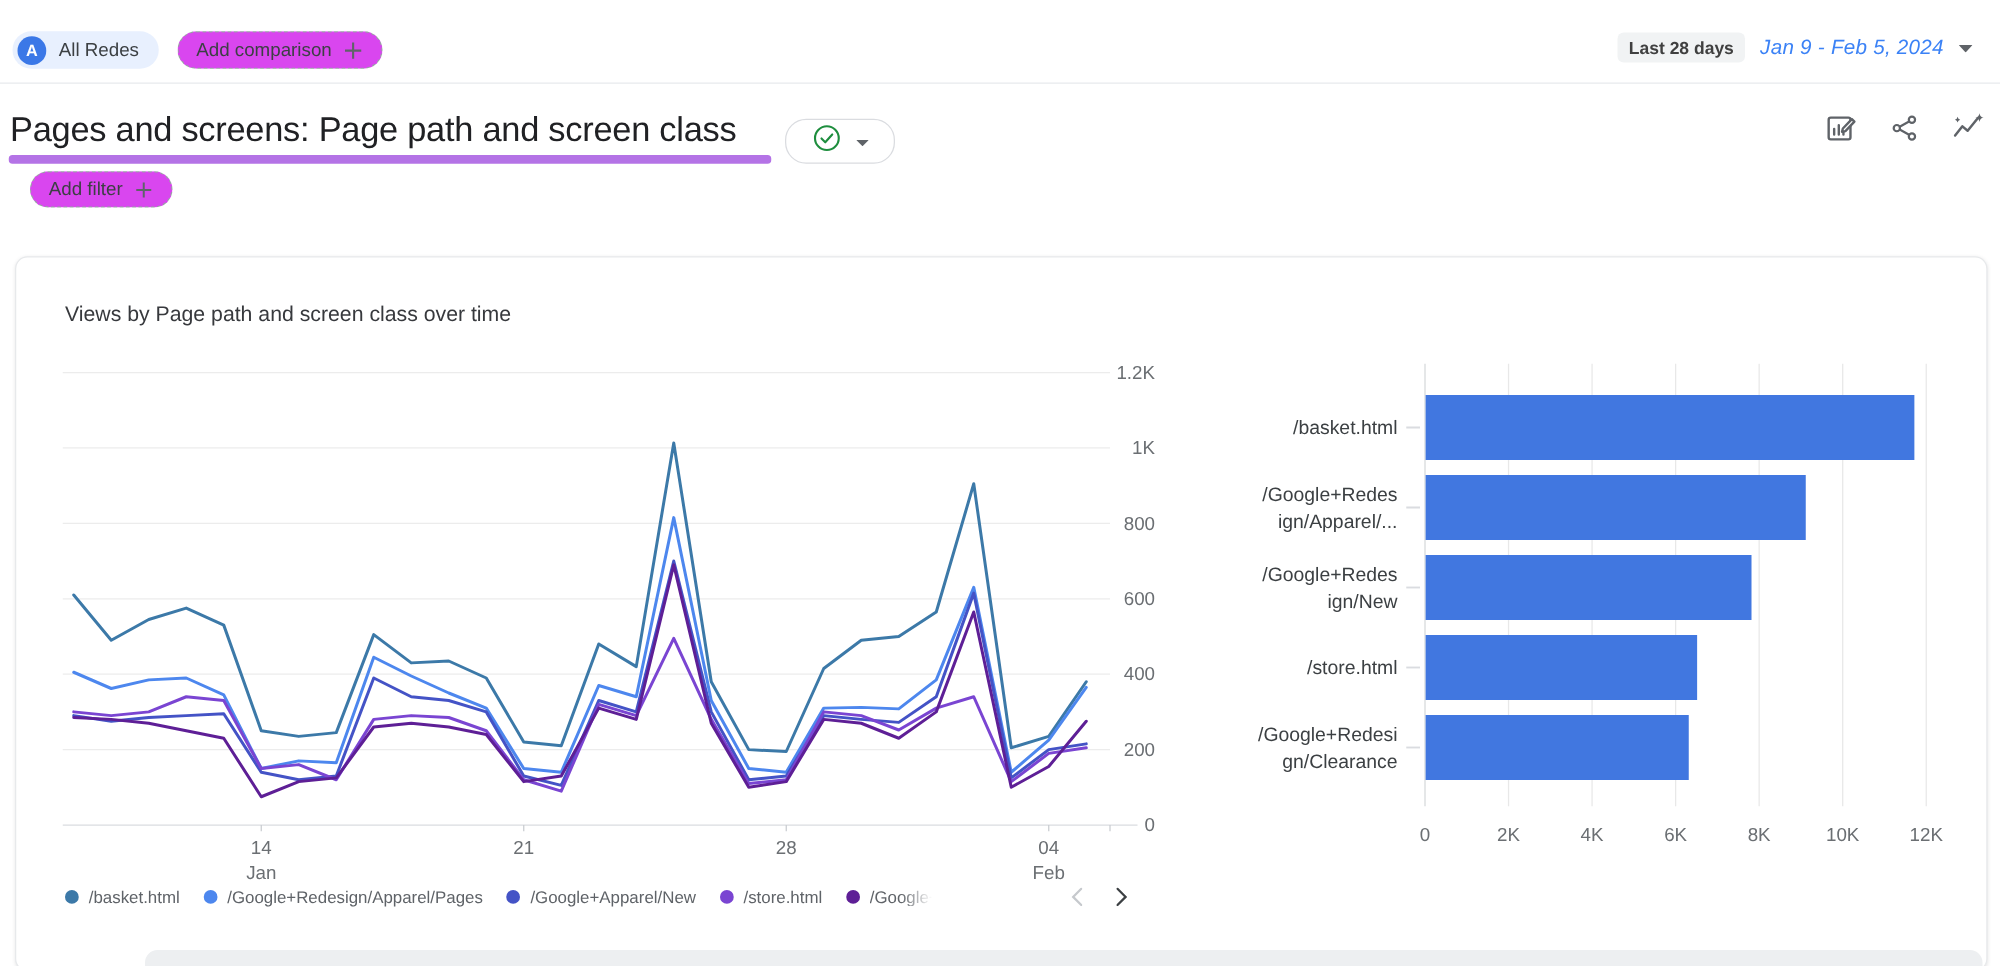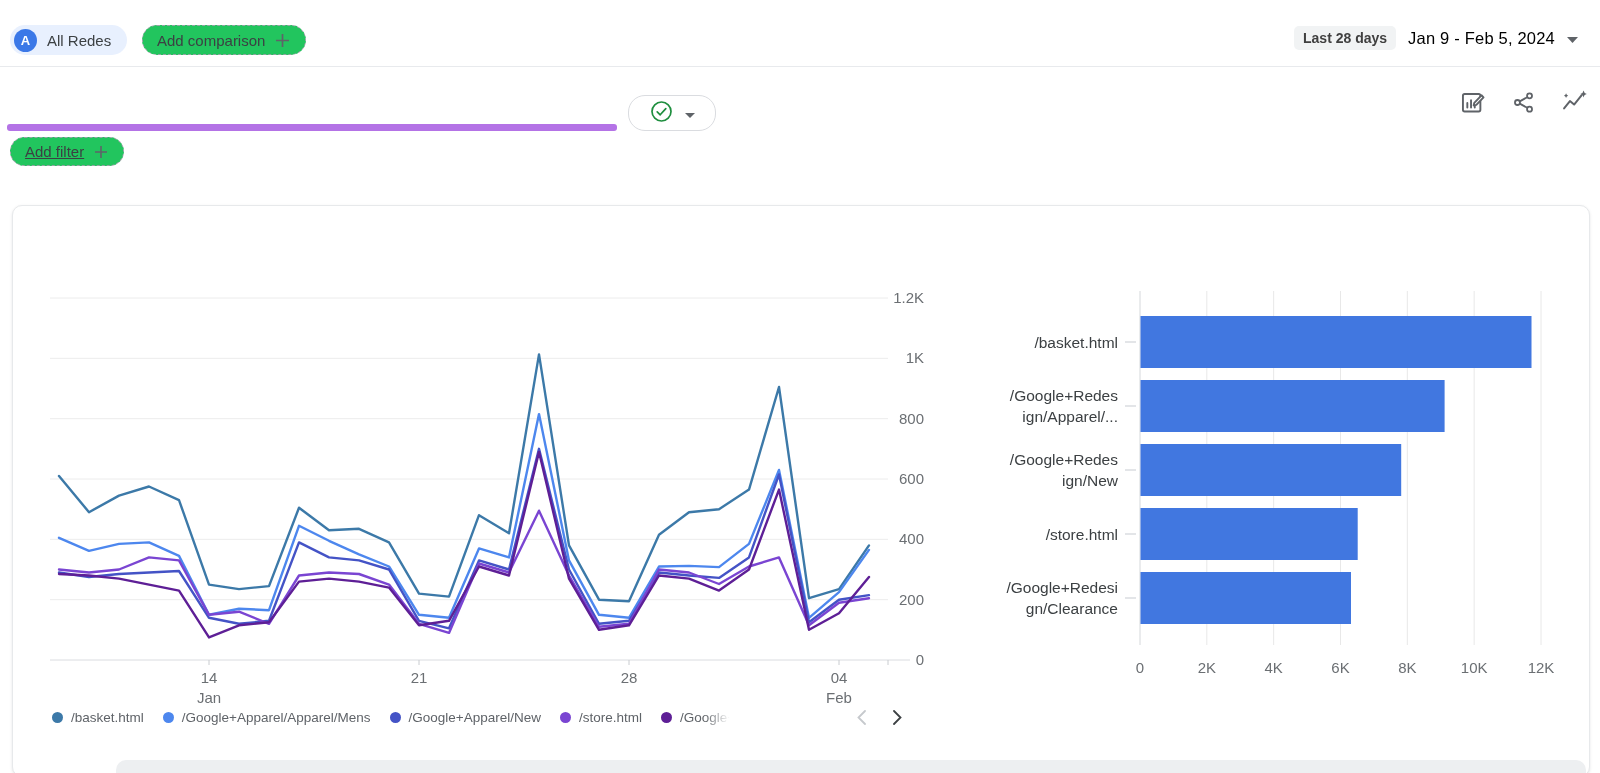--- a/index.html
+++ b/index.html
@@ -8,28 +8,28 @@
 
   
   .topbar{position:absolute;left:0;top:0;width:100%;height:66px;background:#fff;}
   .divider{position:absolute;left:0;top:66px;width:100%;height:1px;background:#e8eaed;}
 
   .chip{display:flex;align-items:center;height:30px;border-radius:16px;box-sizing:border-box;
         font-size:15px;color:#3c4043;cursor:pointer;}
   .chip-audience{position:absolute;left:10px;top:25px;padding:0 16px 0 4px;background:#e8f0fe;gap:10px;}
   .avatar{width:23px;height:23px;border-radius:50%;background:#3b78e7;color:#fff;font-size:13px;
           font-weight:bold;display:flex;align-items:center;justify-content:center;}
-  .chip-dashed{border:1px dashed #9aa0a6;gap:9px;padding:0 14px;background:#22c55e;}
+  .chip-dashed{border:1px dashed #9aa0a6;gap:9px;padding:0 14px;background:#d946ef;}
   .chip-comparison{position:absolute;left:142px;top:25px;}
-  .chip-filter{position:absolute;left:10px;top:137px;height:29px;text-decoration:underline;}
+  .chip-filter{position:absolute;left:24px;top:137px;height:29px;}
   .plus-icon{display:flex;align-items:center;}
 
   .date-area{position:absolute;right:22px;top:26px;display:flex;align-items:center;gap:12px;cursor:pointer;}
   .preset-chip{background:#f1f3f4;border-radius:5px;padding:4px 9px;font-size:14px;font-weight:bold;color:#404040;}
-  .date-text{font-size:16.5px;font-weight:500;color:#000000;letter-spacing:.2px;}
+  .date-text{font-size:16.5px;font-weight:500;color:#3b82f6;letter-spacing:.2px;font-style:italic;}
 
   
   .page-title{position:absolute;left:8px;top:88px;margin:0;font-size:27.5px;font-weight:400;
               letter-spacing:-0.2px;color:#202124;}
   .title-underline{position:absolute;left:7px;top:124px;width:610px;height:7px;border-radius:3px;}
   .title-badge{position:absolute;left:628px;top:95px;width:86px;height:34px;border:1px solid #dadce0;
                border-radius:17px;display:flex;align-items:center;justify-content:center;gap:12px;
                background:#fff;cursor:pointer;}
   .action-icons{position:absolute;left:1458px;top:88px;display:flex;gap:23px;align-items:center;}
   .icon-btn{width:28px;height:28px;display:flex;align-items:center;justify-content:center;cursor:pointer;}
@@ -83,20 +83,21 @@
       <span class="date-text">Jan 9 - Feb 5, 2024</span>
       <span>
         <svg width="11" height="6" viewBox="0 0 11 6">
             <path d="M0 0h11L5.5 6z" fill="#5f6368"></path>
           </svg>
       </span>
     </div>
   </div>
   <div class="divider"></div>
 
+  <h1 class="page-title">Pages and screens: Page path and screen class</h1>
   <div class="title-underline" style="background: rgb(180, 115, 230);"></div>
   <div class="title-badge">
     <span>
       <svg width="23" height="23" viewBox="0 0 23 23">
           <circle cx="11.5" cy="11.5" r="9.5" fill="none" stroke="#1e8e3e" stroke-width="1.7"></circle>
           <path d="M7.2 11.8l3 3 5.6-6.2" fill="none" stroke="#1e8e3e" stroke-width="1.7" stroke-linecap="round" stroke-linejoin="round"></path>
         </svg>
     </span>
     <span>
       <svg width="10" height="5" viewBox="0 0 10 5">
@@ -134,20 +135,21 @@
     <span>Add filter</span>
     <span class="plus-icon">
       <svg width="16" height="16" viewBox="0 0 16 16">
           <path d="M8 2v12M2 8h12" stroke="#5f6368" stroke-width="1.6" fill="none"></path>
         </svg>
     </span>
   </div>
 
   <section class="card"></section>
 
+  <h2 class="chart-title chart-title-line">Views by Page path and screen class over time</h2>
 
   <svg id="line-svg" width="880" height="428">
       <line x1="0" x2="860" y1="377" y2="377" stroke="#dadce0" stroke-width="1"></line>
       <text x="874" y="382" text-anchor="end" class="axis-lbl">0</text>
       <line x1="0" x2="838" y1="316.6666666666667" y2="316.6666666666667" stroke="#ececec" stroke-width="1"></line>
       <text x="874" y="321.6666666666667" text-anchor="end" class="axis-lbl">200</text>
       <line x1="0" x2="838" y1="256.33333333333337" y2="256.33333333333337" stroke="#ececec" stroke-width="1"></line>
       <text x="874" y="261.33333333333337" text-anchor="end" class="axis-lbl">400</text>
       <line x1="0" x2="838" y1="196" y2="196" stroke="#ececec" stroke-width="1"></line>
       <text x="874" y="201" text-anchor="end" class="axis-lbl">600</text>
@@ -210,21 +212,21 @@
     </svg>
 
   <div class="legend-row">
     <div id="legend">
         <span class="lg-item">
           <span class="lg-dot" style="background: rgb(60, 121, 168);"></span>
           <span class="lg-label">/basket.html</span>
         </span>
         <span class="lg-item">
           <span class="lg-dot" style="background: rgb(77, 135, 238);"></span>
-          <span class="lg-label">/Google+Apparel/Apparel/Mens</span>
+          <span class="lg-label">/Google+Redesign/Apparel/Pages</span>
         </span>
         <span class="lg-item">
           <span class="lg-dot" style="background: rgb(68, 83, 198);"></span>
           <span class="lg-label">/Google+Apparel/New</span>
         </span>
         <span class="lg-item">
           <span class="lg-dot" style="background: rgb(122, 69, 210);"></span>
           <span class="lg-label">/store.html</span>
         </span>
         <span class="lg-item lg-trunc">

